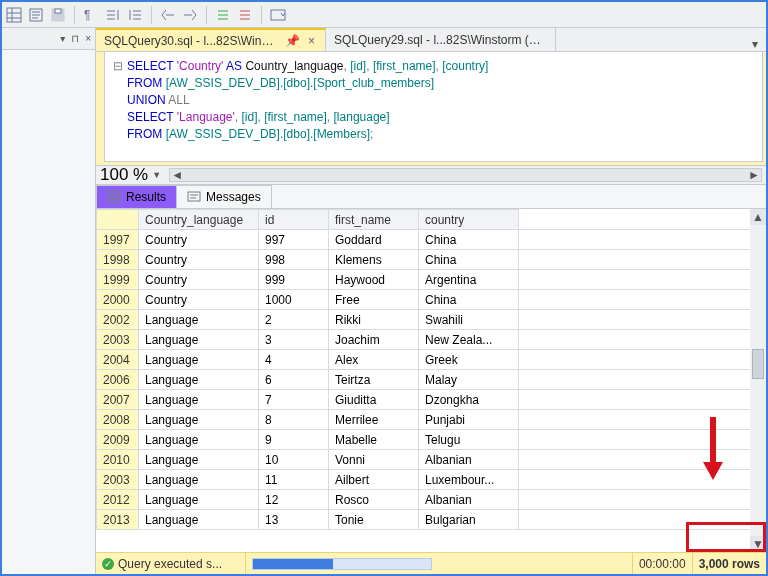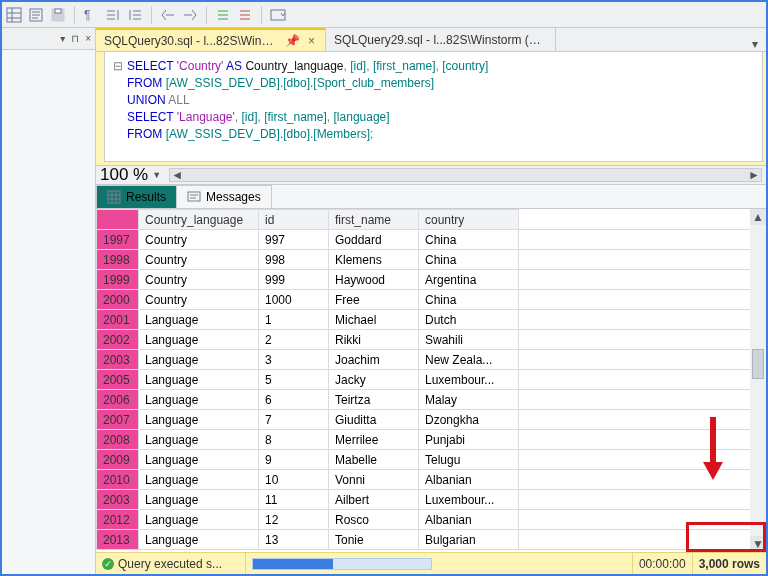--- a/index.html
+++ b/index.html
@@ -31,27 +31,27 @@
   .kw-red  { color:#a21caf; }
   .kw-teal { color:#008080; }
   .kw-black{ color:#111; }
   .zoombar { height:20px; background:#eef0f2; border-top:1px solid #c8cbd1; border-bottom:1px solid #c8cbd1; display:flex; align-items:center; padding:0 4px; gap:4px; }
   .zoombar .pct { font-size:17px; }
   .zoombar .dd { font-size:9px; color:#555; }
   .zoombar .scroll { flex:1; height:14px; background:#e4e6ea; border:1px solid #c8cbd1; margin-left:4px; display:flex; align-items:center; }
   .zoombar .arrow { width:14px; text-align:center; color:#555; }
   .results-tabs { height:24px; background:#f5f6f7; border-bottom:1px solid #c8cbd1; display:flex; align-items:flex-end; }
   .rtab { height:23px; padding:0 10px; display:flex; align-items:center; gap:5px; border:1px solid #c8cbd1; border-bottom:none; margin-right:-1px; cursor:pointer; background:#f5f6f7; }
-  .rtab.active { background:#0f766e; }
+  .rtab.active { background:#8b5cf6; }
   .rtab svg { display:block; }
   .grid-wrap { flex:1; background:#fff; overflow:hidden; position:relative; border-top:none; }
   table.grid { border-collapse:collapse; width:100%; table-layout:fixed; }
   table.grid th, table.grid td { border:1px solid #d8dbe0; padding:2px 6px; text-align:left; font-size:12px; height:20px; white-space:nowrap; overflow:hidden; text-overflow:ellipsis; }
   table.grid th { background:#f1f3f6; font-weight:normal; color:#333; position:sticky; top:0; }
-  table.grid th.rowhead, table.grid td.rowhead { background:#ec4899; width:42px; text-align:left; color:#333; }
+  table.grid th.rowhead, table.grid td.rowhead { background:#fef9c3; width:42px; text-align:left; color:#333; }
   .vscroll { position:absolute; right:0; top:0; bottom:0; width:16px; background:#eef0f2; display:flex; flex-direction:column; align-items:center; }
   .vscroll .arr { height:16px; width:100%; display:flex; align-items:center; justify-content:center; color:#555; background:#e4e6ea; }
   .vscroll .track { flex:1; width:100%; background:#eef0f2; position:relative; }
   .vscroll .thumb { position:absolute; left:2px; right:2px; height:30px; top:40%; background:#cfd3da; border:1px solid #aeb4be; }
   .statusbar { height:22px; background:#fff4b8; border-top:1px solid #e5d67a; display:flex; align-items:center; font-size:11px; color:#333; }
   .statusbar .cell { padding:0 6px; height:100%; display:flex; align-items:center; gap:4px; border-right:1px solid #e5d67a; white-space:nowrap; }
   .status-ok { width:12px; height:12px; border-radius:50%; background:#3fa948; display:inline-flex; align-items:center; justify-content:center; color:#fff; font-size:9px; }
   .progress { width:180px; height:12px; background:#d8e6f7; border:1px solid #b8cbe4; position:relative; }
   .progress .bar { position:absolute; left:0; top:0; bottom:0; width:45%; background:#3e7de0; }
   .annot-arrow { position:absolute; right:38px; bottom:70px; color:#d6131b; pointer-events:none; }
@@ -241,49 +241,41 @@
               </tr>
               <tr>
                 <td class="rowhead">2000</td>
                 <td>Country</td>
                 <td>1000</td>
                 <td>Free</td>
                 <td>China</td>
                 <td></td>
               </tr>
               <tr>
-                <td class="rowhead">2001</td>
-                <td>Language</td>
-                <td>1</td>
-                <td>Michael</td>
-                <td>Dutch</td>
-                <td></td>
-              </tr>
-              <tr>
                 <td class="rowhead">2002</td>
                 <td>Language</td>
                 <td>2</td>
                 <td>Rikki</td>
                 <td>Swahili</td>
                 <td></td>
               </tr>
               <tr>
                 <td class="rowhead">2003</td>
                 <td>Language</td>
                 <td>3</td>
                 <td>Joachim</td>
                 <td>New Zeala...</td>
                 <td></td>
               </tr>
               <tr>
-                <td class="rowhead">2005</td>
-                <td>Language</td>
-                <td>5</td>
-                <td>Jacky</td>
-                <td>Luxembour...</td>
+                <td class="rowhead">2004</td>
+                <td>Language</td>
+                <td>4</td>
+                <td>Alex</td>
+                <td>Greek</td>
                 <td></td>
               </tr>
               <tr>
                 <td class="rowhead">2006</td>
                 <td>Language</td>
                 <td>6</td>
                 <td>Teirtza</td>
                 <td>Malay</td>
                 <td></td>
               </tr>

